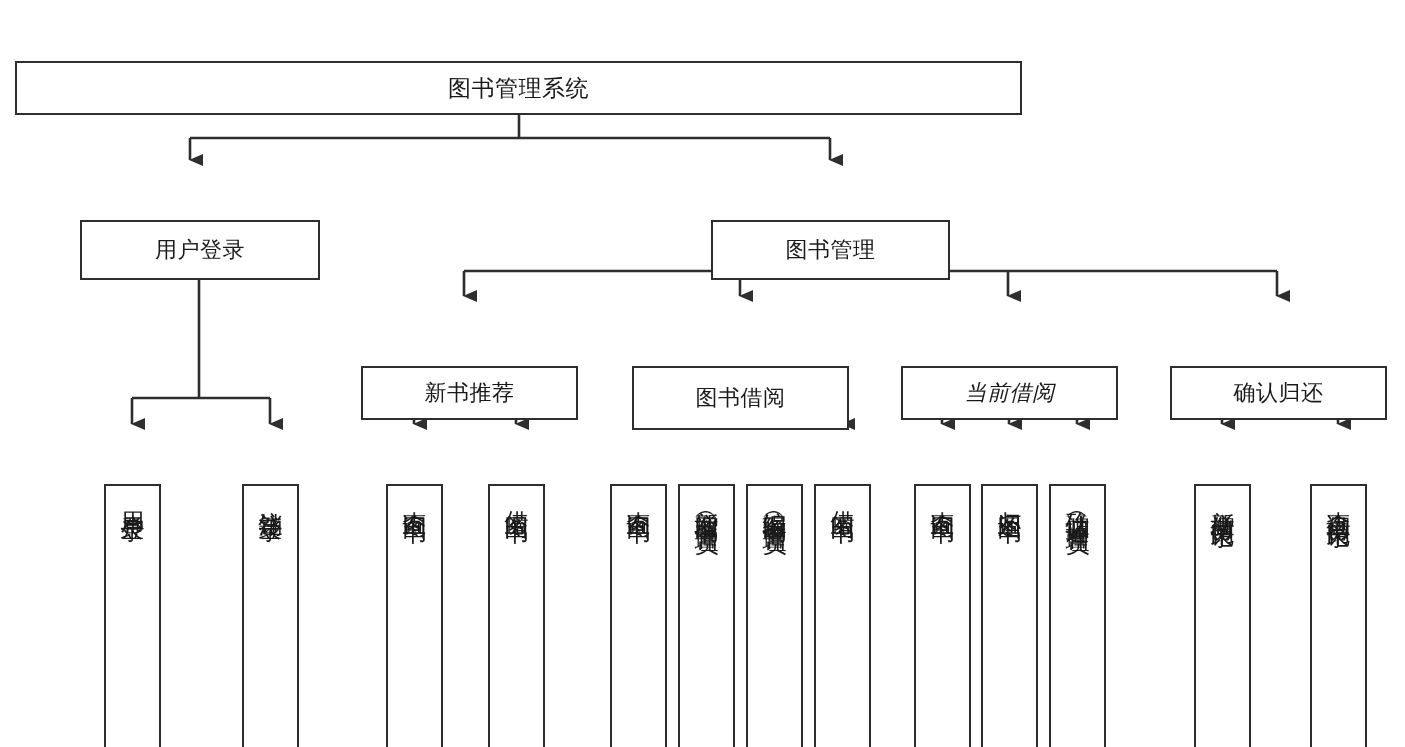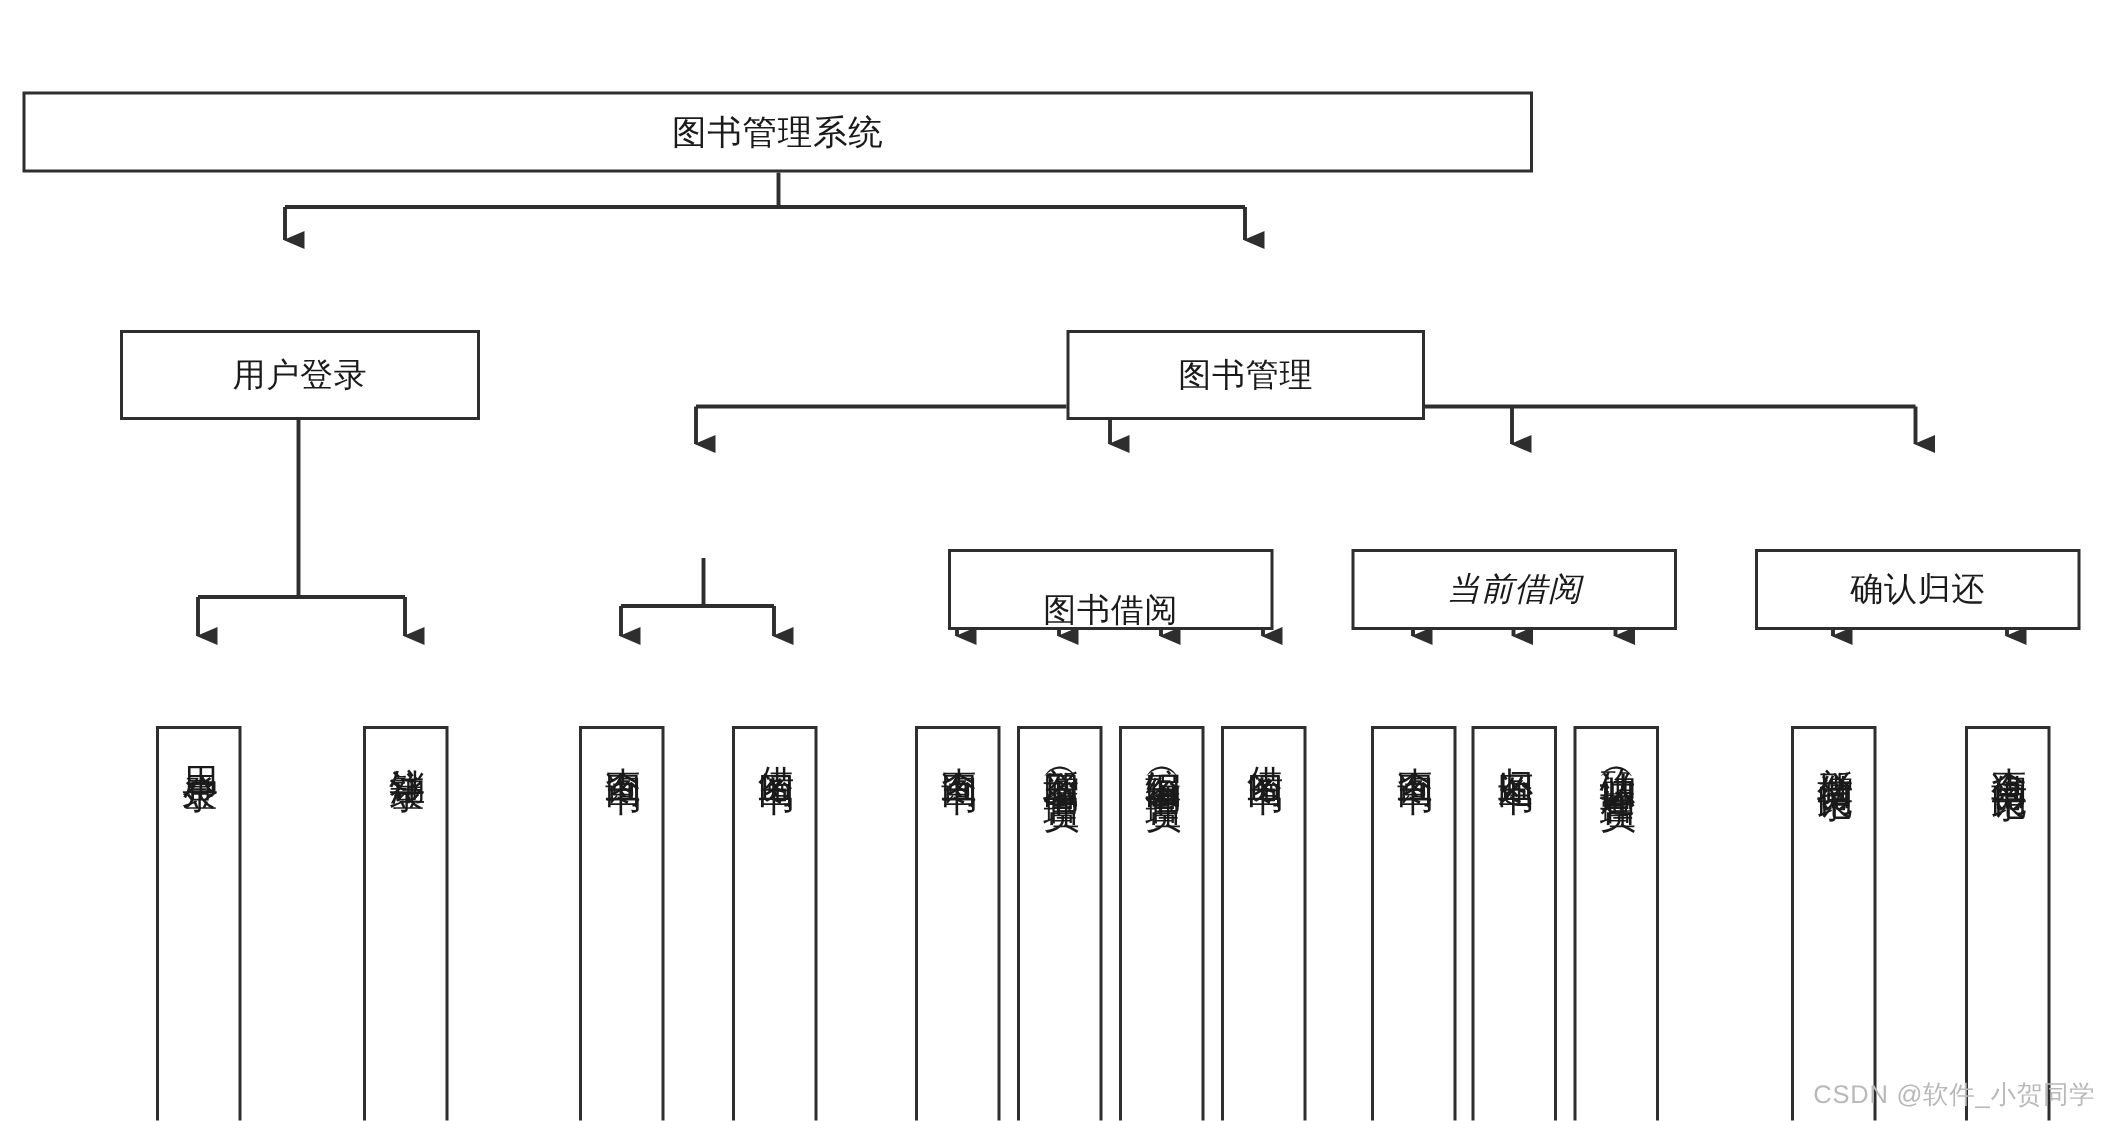--- a/index.html
+++ b/index.html
@@ -144,22 +144,25 @@
   </div>
 
   <div class="node horiz" style="left:80px; top:172px; width:240px; height:60px;">
     <span class="node-label">用户登录</span>
   </div>
 
   <div class="node horiz" style="left:711px; top:172px; width:239px; height:60px;">
     <span class="node-label">图书管理</span>
   </div>
 
-
-  <div class="node horiz" style="left:632px; top:318px; width:217px; height:54px;align-items:flex-end;">
+  <div class="node horiz" style="left:361px; top:318px; width:217px; height:54px;">
+    <span class="node-label">新书推荐</span>
+  </div>
+
+  <div class="node horiz" style="left:632px; top:318px; width:217px; height:64px;">
     <span class="node-label">图书借阅</span>
   </div>
 
   <div class="node horiz" style="left:901px; top:318px; width:217px; height:54px;font-style:italic;">
     <span class="node-label">当前借阅</span>
   </div>
 
   <div class="node horiz" style="left:1170px; top:318px; width:217px; height:54px;">
     <span class="node-label">确认归还</span>
   </div>
@@ -209,15 +212,14 @@
   </div>
 
   <div class="node vert" style="left:1194px; top:436px; width:57px; height:299px;">
     <span class="node-label">新增借阅记录</span>
   </div>
 
   <div class="node vert" style="left:1310px; top:436px; width:57px; height:299px;">
     <span class="node-label">查询借阅记录</span>
   </div>
 
-  <div class="watermark">CSDN @软件_小贺同学</div>
 
 </div>
 
 </body></html>

